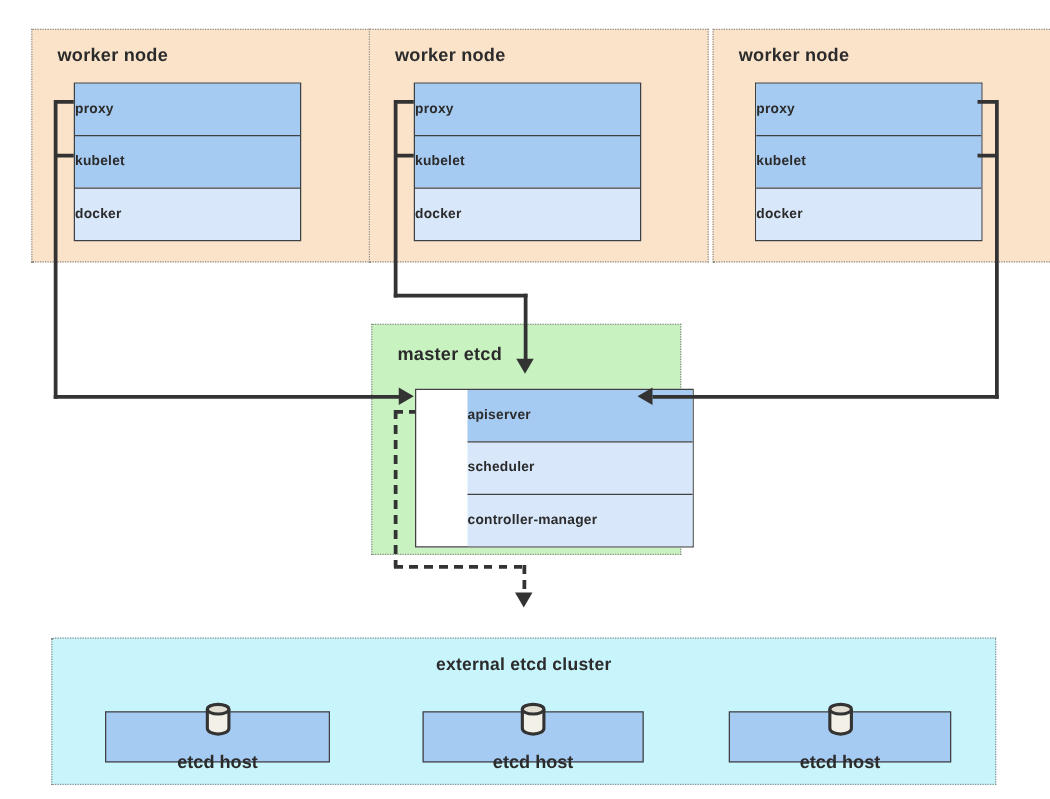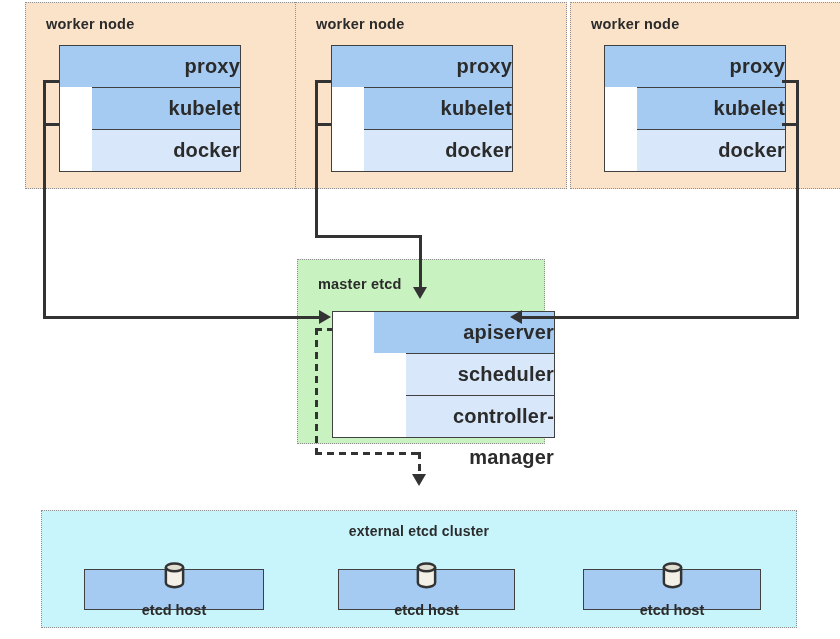--- a/index.html
+++ b/index.html
@@ -3,29 +3,29 @@
 <meta charset="utf-8">
 <title>Kubernetes external etcd topology</title>
 <style>
   html,body{margin:0;padding:0;background:#fff;}
   .canvas{
     position:relative;width:840px;height:639px;background:#fff;overflow:hidden;
     font-family:"Liberation Sans",sans-serif;font-weight:700;color:#2b2b2b;
   }
   
   .group{position:absolute;border:1px dotted #8f8f8f;box-sizing:border-box;z-index:1;}
-  .worker{background:var(--worker-bg,#fbe3c9);width:272px;height:187px;top:2px;}
+  .worker{background:var(--worker-bg,#fbe3c9);width:272px;height:187px;top:23px;}
   .master{background:var(--master-bg,#c9f2c1);left:297px;top:259px;width:248px;height:185px;}
   .etcd{background:var(--etcd-bg,#c8f5fc);left:41px;top:510px;width:756px;height:118px;}
   .group-title{position:absolute;left:20px;top:13px;font-size:14.5px;letter-spacing:.2px;}
   .etcd-title{position:absolute;left:0;right:0;top:12px;text-align:center;font-size:14px;letter-spacing:.2px;}
   
   .stack{position:absolute;width:180px;border:1px solid #404040;z-index:2;background:#fff;}
-  .row{height:41px;line-height:41px;text-align:right;font-size:20px;letter-spacing:.2px;}
-  .row + .row{border-top:1px solid #404040;margin-left:32px;}
+  .row{height:41px;line-height:41px;text-align:left;font-size:11px;letter-spacing:.2px;}
+  .row + .row{border-top:1px solid #404040;}
   .blue{background:var(--box-blue,#a6cbf2);}
   .lightblue{background:var(--box-light-blue,#d8e8fa);}
   
   .host{position:absolute;top:58px;height:41px;background:var(--box-blue,#a6cbf2);
     border:1px solid #404040;box-sizing:border-box;display:flex;align-items:center;
     justify-content:center;gap:13px;font-size:14.5px;z-index:2;flex-direction:column;}
   .cyl{flex:0 0 auto;display:block;}
   
   .line{position:absolute;background:var(--line,#333333);z-index:5;}
   .dashline{position:absolute;z-index:5;}

